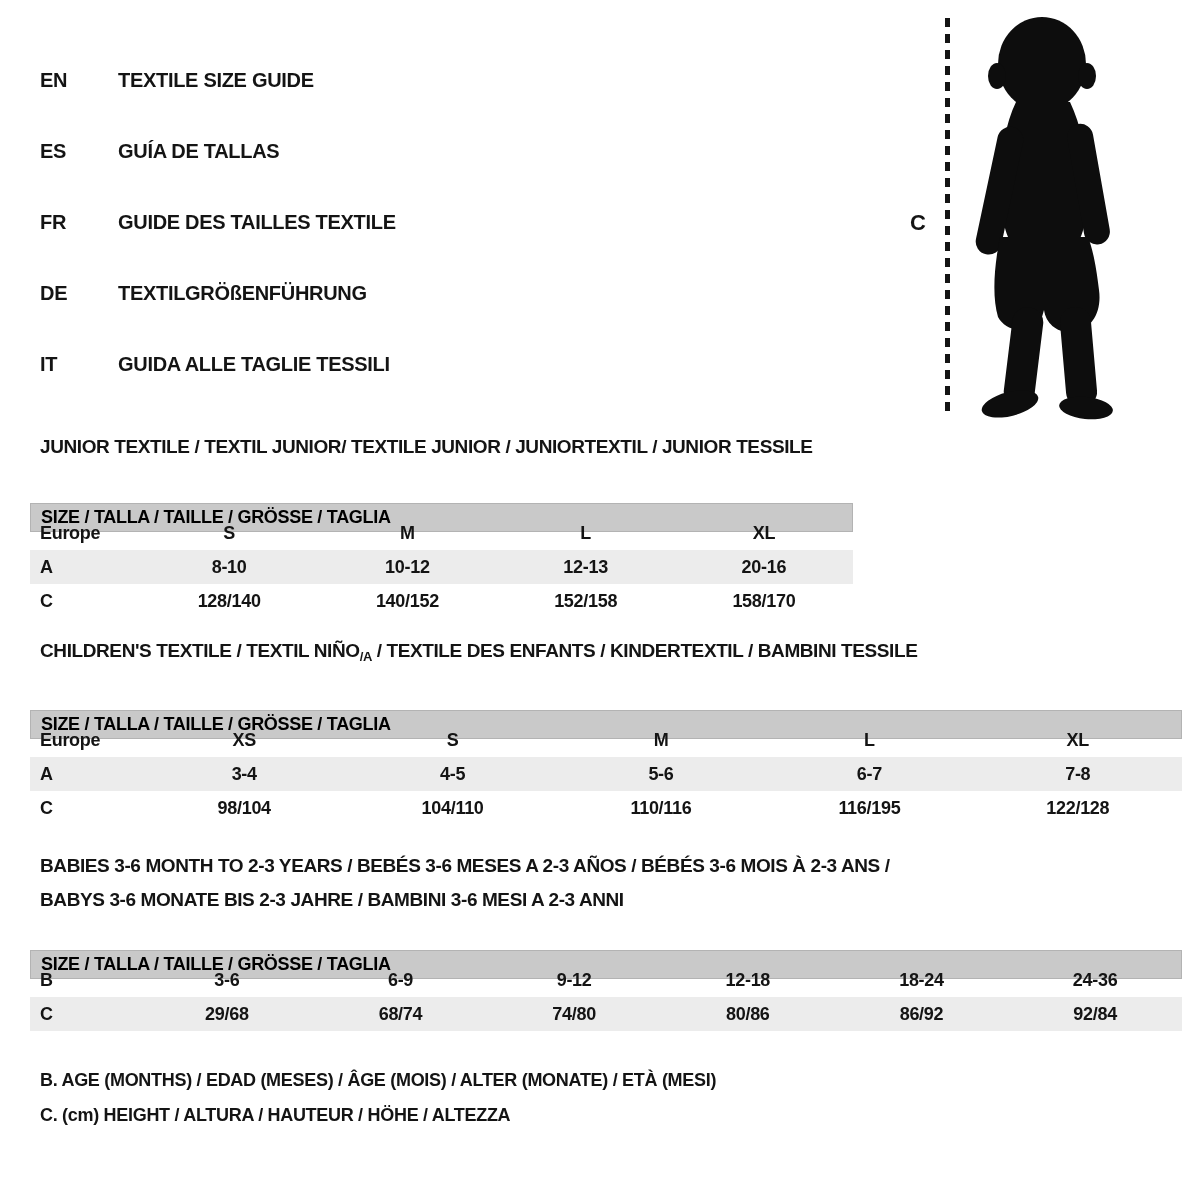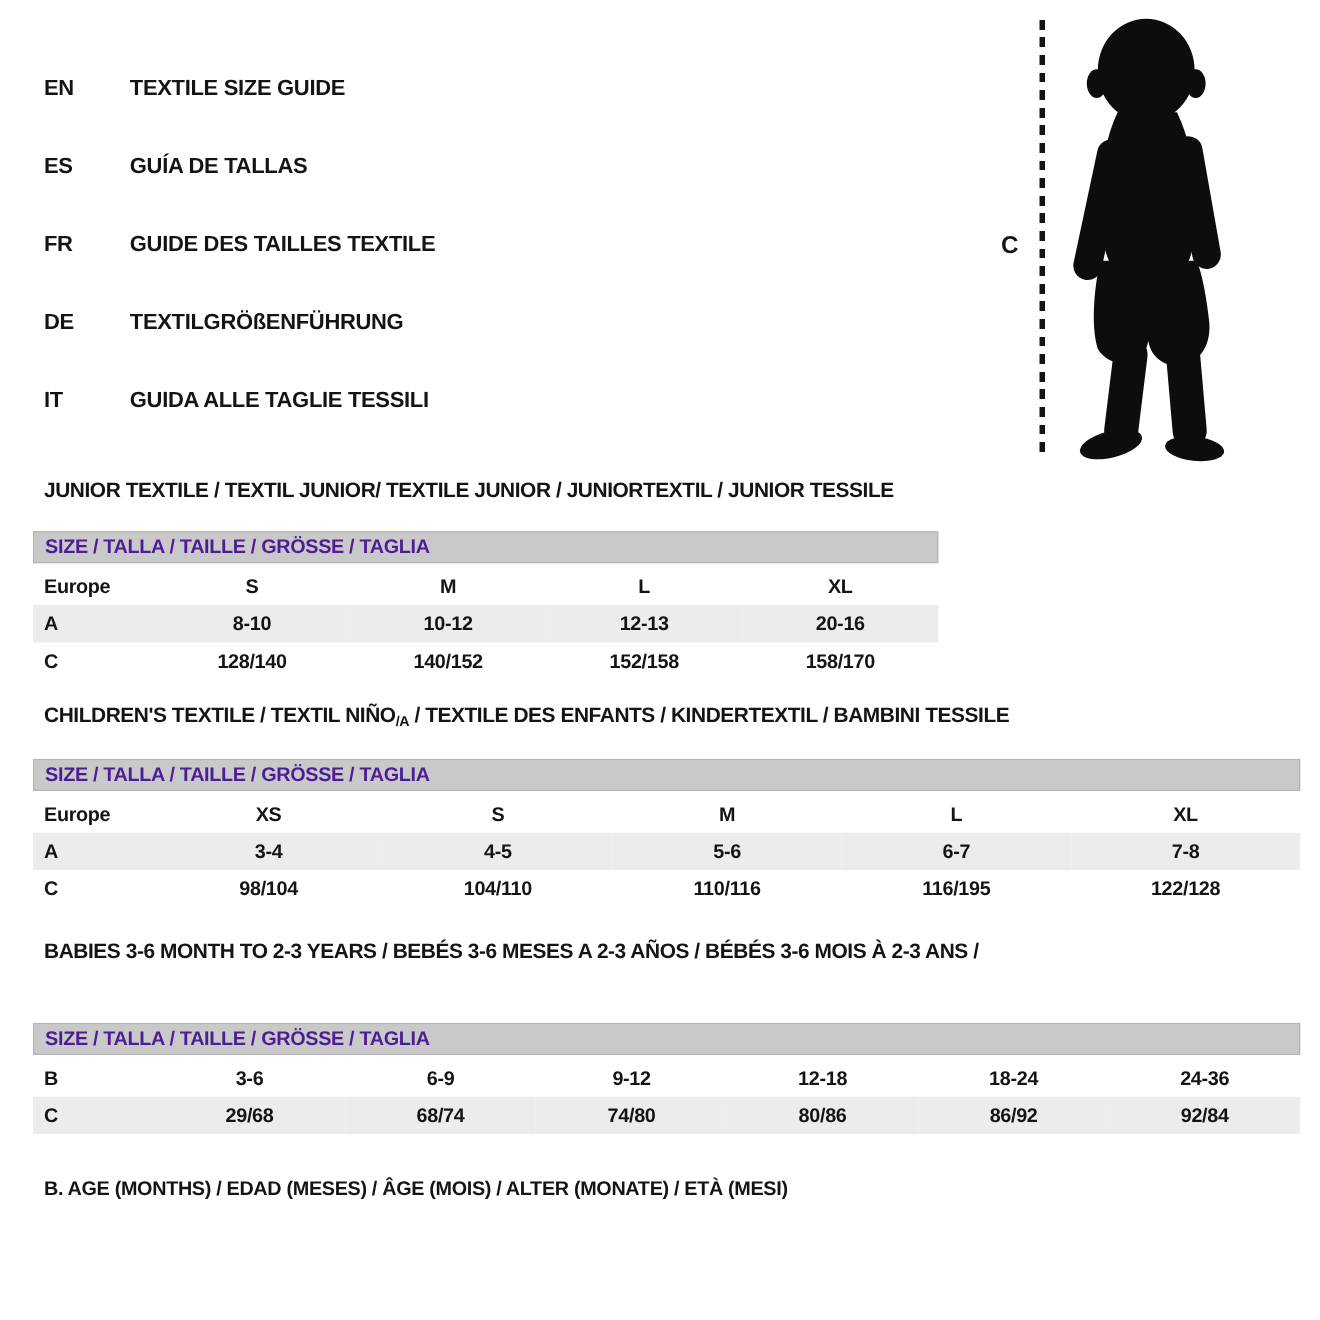--- a/index.html
+++ b/index.html
@@ -37,21 +37,22 @@
   .sec-title-line { line-height: 34px; }
 
   .size-bar {
     position: absolute; left: 0;
     width: 100%; height: 29px;
     background: #c9c9c9;
     border: 1px solid #b3b3b3;
     line-height: 27px;
     padding-left: 10px;
     font-size: 18px; letter-spacing: -0.3px;
-    color: #4c1d95;
+    color: #000000;
+    margin-top: 20px;
   }
   table.size-table {
     position: absolute; left: 0;
     border-collapse: collapse; table-layout: fixed;
   }
   table.size-table td {
     height: 34px;
     font-size: 18px; font-weight: bold; letter-spacing: -0.3px;
     text-align: center; vertical-align: middle;
     padding: 0;
@@ -192,20 +193,21 @@
       <td>110/116</td>
       <td>116/195</td>
       <td>122/128</td>
     </tr>
   </tbody>
     </table>
 </div>
 
 <div class="section" id="sec-babies">
   <div class="sec-title sec-title-line">BABIES 3-6 MONTH TO 2-3 YEARS / BEBÉS 3-6 MESES A 2-3 AÑOS / BÉBÉS 3-6 MOIS À 2-3 ANS /</div>
+  <div class="sec-title sec-title-line">BABYS 3-6 MONATE BIS 2-3 JAHRE / BAMBINI 3-6 MESI A 2-3 ANNI</div>
   <div class="size-bar">SIZE / TALLA / TAILLE / GRÖSSE / TAGLIA</div>
   <table class="size-table">
     <colgroup>
         <col style="width:110px">
         <col>
         <col>
         <col>
         <col>
         <col>
         <col>
@@ -228,13 +230,14 @@
       <td>80/86</td>
       <td>86/92</td>
       <td>92/84</td>
     </tr>
   </tbody>
     </table>
 </div>
 
 <div class="footnotes">
   <div class="footnote">B. AGE (MONTHS) / EDAD (MESES) / ÂGE (MOIS) / ALTER (MONATE) / ETÀ (MESI)</div>
+  <div class="footnote">C. (cm) HEIGHT / ALTURA / HAUTEUR / HÖHE / ALTEZZA</div>
 </div>
 
 </body></html>

